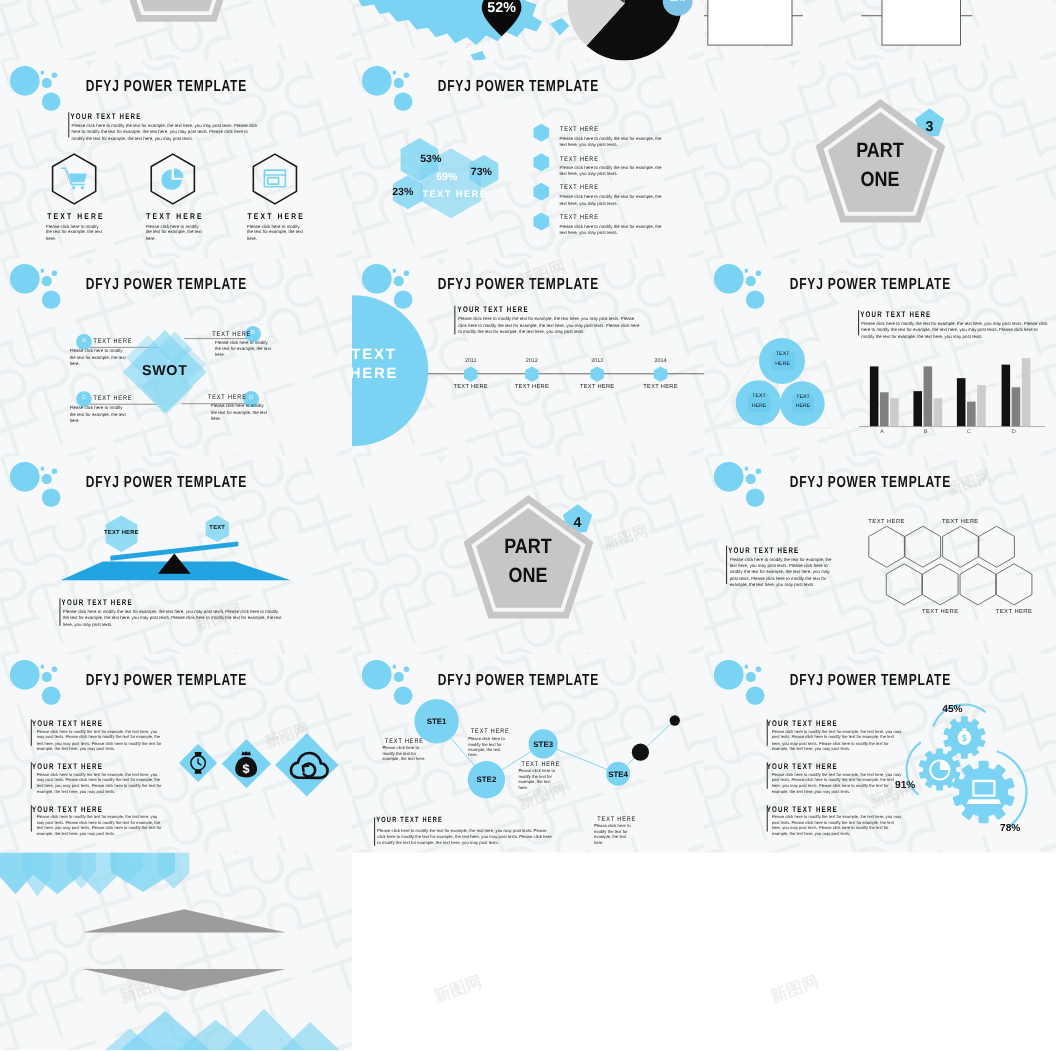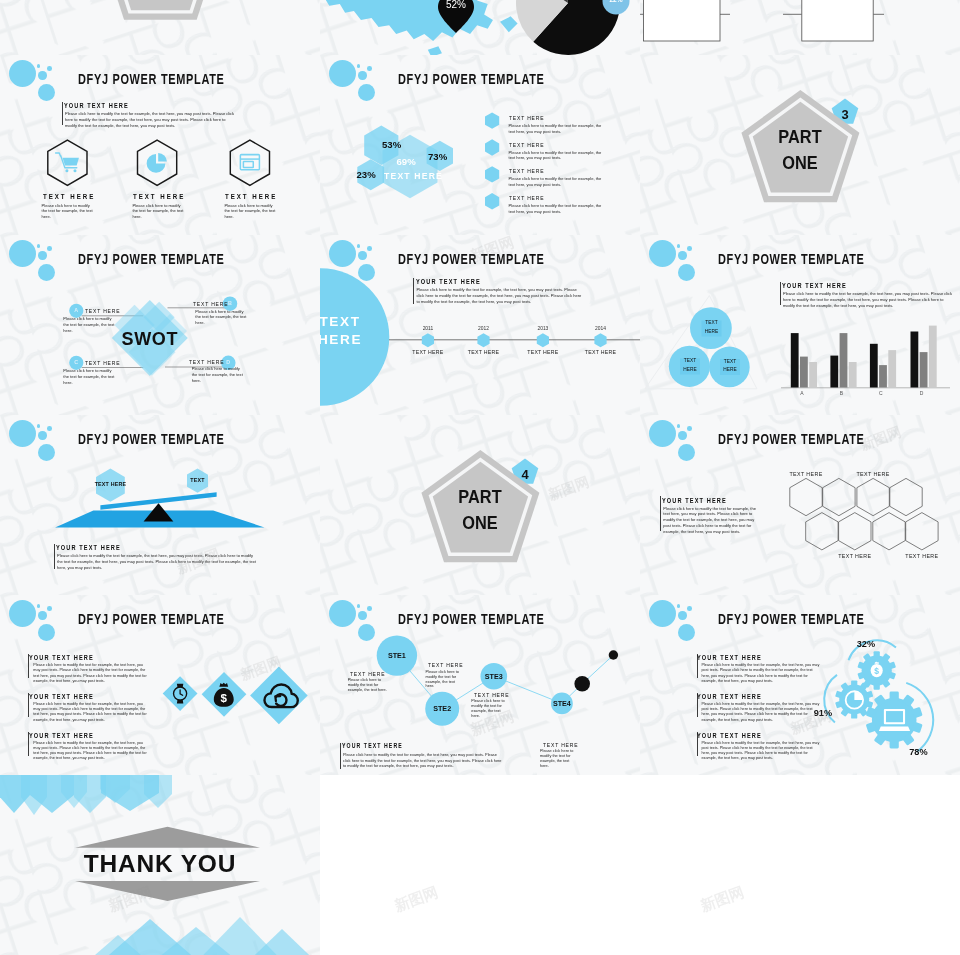--- a/index.html
+++ b/index.html
@@ -54,21 +54,21 @@
       <svg class="pz" width="320" height="180" viewBox="0 0 320 180">
         <g transform="translate(48,34) scale(0.88)">
           <path d="M8 0 L26 4 L40 0 L48 10 L62 8 L70 18 L84 14 L96 22 L92 34 L104 40 L100 52 L112 58 L108 70 L120 76 L116 88 L128 92 L124 104 L136 108 L132 120 L142 126 L136 136 L124 132 L116 142 L104 136 L96 146 L84 140 L74 150 L64 142 L52 148 L44 138 L32 142 L24 132 L12 134 L4 124 L-8 126 L-16 116 L-26 118 L-32 108 L-44 110 L-50 100 L-60 98 L-64 86 L-56 76 L-62 64 L-52 56 L-58 44 L-46 38 L-48 26 L-36 22 L-30 10 L-16 14 L-8 4 Z" fill="#7ad3f2"></path>
           <path d="M150 128 L162 122 L170 130 L160 140 Z" fill="#7ad3f2"></path>
           <path d="M68 160 L80 156 L84 164 L72 168 Z" fill="#7ad3f2"></path>
         </g>
         <g transform="translate(136,158)">
           <path d="M0,0 C-6,-6 -18,-17 -18,-26 C-18,-35 -10,-41 0,-41 C10,-41 18,-35 18,-26 C18,-17 6,-6 0,0 Z" fill="#0a0a0a"></path>
         </g>
       </svg>
-      <div class="ctr" style="left:116px;top:124px;width:40px;font-size:10px;font-weight:normal;color:#fff;z-index:3">52%</div>
+      <div class="ctr" style="left:116px;top:124px;width:40px;font-size:13px;font-weight:bold;color:#fff;z-index:3">52%</div>
     </div>
     <div class="slide" style="left:640px;top:-125px">
       <svg class="pz" width="320" height="180" viewBox="0 0 320 180">
         <rect width="320" height="180" fill="#f7f8f9"></rect>
         <rect x="-40" y="-58" width="480" height="340" fill="url(#pzp)"></rect>
       </svg>
       <svg class="pz" width="320" height="180" viewBox="0 0 320 180">
         <path d="M-14 139.3 H3.5" stroke="#555" stroke-width="0.85" fill="none"></path>
         <path d="M80 139.3 H90" stroke="#555" stroke-width="0.85" fill="none"></path>
         <path d="M143 139.3 H161.8" stroke="#555" stroke-width="0.85" fill="none"></path>
@@ -198,21 +198,21 @@
         <polygon points="149.8,65.1 187.8,103.1 149.8,141.1 111.80000000000001,103.1" fill="#7ad3f2" opacity="0.6"></polygon>
         <polygon points="159.1,66.7 174.7,82.3 159.1,97.89999999999999 143.5,82.3" fill="#7ad3f2" opacity="0.45"></polygon>
         <polygon points="134.5,69.8 154.7,90.0 134.5,110.2 114.3,90.0" fill="#7ad3f2" opacity="0.4"></polygon>
         <polygon points="152.0,93.8 175.5,117.3 152.0,140.8 128.5,117.3" fill="#7ad3f2" opacity="0.38"></polygon>
         <polygon points="170.0,79.0 187.0,96.0 170.0,113.0 153.0,96.0" fill="#7ad3f2" opacity="0.32"></polygon>
         <circle cx="76.3" cy="75.8" r="7.1" fill="#7ad3f2"></circle>
         <circle cx="230.0" cy="68.7" r="7.25" fill="#7ad3f2"></circle>
         <circle cx="76.3" cy="127.8" r="7.1" fill="#7ad3f2"></circle>
         <circle cx="228.3" cy="127.8" r="7.25" fill="#7ad3f2"></circle>
       </svg>
-      <div class="ctr" style="left:104.80000000000001px;top:94.1px;width:90px;font-size:18px;font-weight:bold;color:#111;letter-spacing:.6px;z-index:3">SWOT</div>
+      <div class="ctr" style="left:104.80000000000001px;top:94.1px;width:90px;font-size:13px;font-weight:bold;color:#111;letter-spacing:.6px;z-index:3">SWOT</div>
       <div class="ctr" style="left:68.3px;top:71.89999999999999px;width:16px;font-size:5.4px;color:#d6eefa;font-weight:bold;z-index:3">A</div>
       <div class="tc" style="left:85.3px;top:71.7px;font-size:6.1px;font-weight:normal;letter-spacing:1.0px;z-index:3">TEXT HERE</div>
       <div class="sm" style="left:63.3px;top:81.0px;width:52px;font-size:4.05px;line-height:5.9px;z-index:3">Please click here to modify the text for example, the text here.</div>
       <div class="ctr" style="left:222.0px;top:64.8px;width:16px;font-size:5.4px;color:#d6eefa;font-weight:bold;z-index:3">B</div>
       <div class="tc" style="left:193.0px;top:64.6px;font-size:6.1px;font-weight:normal;letter-spacing:1.0px;z-index:3">TEXT HERE</div>
       <div class="sm" style="left:195.3px;top:73.5px;width:52px;font-size:4.05px;line-height:5.9px;z-index:3">Please click here to modify the text for example, the text here.</div>
       <div class="ctr" style="left:68.3px;top:123.89999999999999px;width:16px;font-size:5.4px;color:#d6eefa;font-weight:bold;z-index:3">C</div>
       <div class="tc" style="left:85.3px;top:123.6px;font-size:6.1px;font-weight:normal;letter-spacing:1.0px;z-index:3">TEXT HERE</div>
       <div class="sm" style="left:63.3px;top:133.0px;width:52px;font-size:4.05px;line-height:5.9px;z-index:3">Please click here to modify the text for example, the text here.</div>
       <div class="ctr" style="left:220.3px;top:123.89999999999999px;width:16px;font-size:5.4px;color:#d6eefa;font-weight:bold;z-index:3">D</div>
@@ -517,21 +517,21 @@
           <path d="M11 11 V2.2 A8.8 8.8 0 0 1 19.8 11 Z" fill="#fff"></path>
         </g>
         <g transform="translate(239.13,110.35) scale(1.395)">
           <g fill="#fff">
             <rect x="3.4" y="2.6" width="15.2" height="11" rx="0.8"></rect>
             <path d="M1.2 15.2h19.6l1.4 3.2H-0.2z"></path>
           </g>
           <rect x="4.9" y="4.1" width="12.2" height="8" fill="#7ad3f2"></rect>
         </g>
       </svg>
-      <div class="pct" style="left:216.7px;top:44px;font-size:9.2px;z-index:3">32%</div>
+      <div class="pct" style="left:216.7px;top:44px;font-size:9.2px;z-index:3">45%</div>
       <div class="pct" style="left:173.7px;top:113px;font-size:9.2px;z-index:3">91%</div>
       <div class="pct" style="left:269.2px;top:152px;font-size:9.2px;z-index:3">78%</div>
       <div class="vb" style="left:56.5px;top:59.0px;height:24.2px"></div>
       <div class="h2" style="left:57.4px;top:58.4px;font-size:7.4px">YOUR TEXT HERE</div>
       <div class="bd" style="left:61.5px;top:68.2px;width:120px;font-size:3.75px;line-height:5.2px">Please click here to modify the text for example, the text here, you may post texts. Please click here to modify the text for example, the text here, you may post texts. Please click here to modify the text for example, the text here, you may post texts.</div>
       <div class="vb" style="left:56.5px;top:97.8px;height:24.2px"></div>
       <div class="h2" style="left:57.4px;top:97.2px;font-size:7.4px">YOUR TEXT HERE</div>
       <div class="bd" style="left:61.5px;top:107.0px;width:120px;font-size:3.75px;line-height:5.2px">Please click here to modify the text for example, the text here, you may post texts. Please click here to modify the text for example, the text here, you may post texts. Please click here to modify the text for example, the text here, you may post texts.</div>
       <div class="vb" style="left:56.5px;top:136.6px;height:24.2px"></div>
       <div class="h2" style="left:57.4px;top:136.0px;font-size:7.4px">YOUR TEXT HERE</div>
@@ -552,21 +552,20 @@
         <polygon points="101,-6 159,-6 159,18 130,36 101,18" fill="#7ad3f2" opacity="0.78"></polygon>
         <polygon points="144,-6 172,-6 172,19 158,33 144,19" fill="#7ad3f2" opacity="0.55"></polygon>
         <polygon points="118,160 164.0,200 72.0,200" fill="#7ad3f2" opacity="0.55"></polygon>
         <polygon points="150,144 214.0,200 86.0,200" fill="#7ad3f2" opacity="0.72"></polygon>
         <polygon points="196,152 255.0,200 137.0,200" fill="#7ad3f2" opacity="0.62"></polygon>
         <polygon points="240,142 296.0,200 184.0,200" fill="#7ad3f2" opacity="0.55"></polygon>
         <polygon points="282,154 330.0,200 234.0,200" fill="#7ad3f2" opacity="0.62"></polygon>
         <polygon points="75,72.7 167.5,51.7 260,72.7" fill="#9c9c9c"></polygon>
         <polygon points="75,106 260,106 167.5,126" fill="#9c9c9c"></polygon>
       </svg>
-      <div class="ctr" style="left:20px;top:74.5px;width:280px;font-size:24.5px;font-weight:bold;color:#111;letter-spacing:.8px;z-index:3">THANK YOU</div>
     </div>
     <div style="position:absolute;left:480px;top:-125px;width:180px;height:180px;z-index:5">
       <svg width="180" height="180" viewBox="0 0 180 180" style="position:absolute;left:0;top:0">
         <g transform="translate(88,128)">
           <path d="M-5.44,-51.72 A52,52 0 1,1 -34.79,38.64 L0.00,0.00 A0,0 0 1,0 0.00,0.00 Z" fill="#0d0d0d"></path>
           <path d="M-34.79,38.64 A52,52 0 0,1 -43.11,-29.08 L0.00,0.00 A0,0 0 0,0 0.00,0.00 Z" fill="#d6d6d6"></path>
           <path d="M-43.11,-29.08 A52,52 0 0,1 -5.44,-51.72 L0.00,0.00 A0,0 0 0,0 0.00,0.00 Z" fill="#3c3c3c"></path>
           <circle cx="-23" cy="-43" r="17" fill="#0e4d66"></circle>
           <circle cx="48" cy="-2" r="13.5" fill="#7fc3e8"></circle>
         </g>

